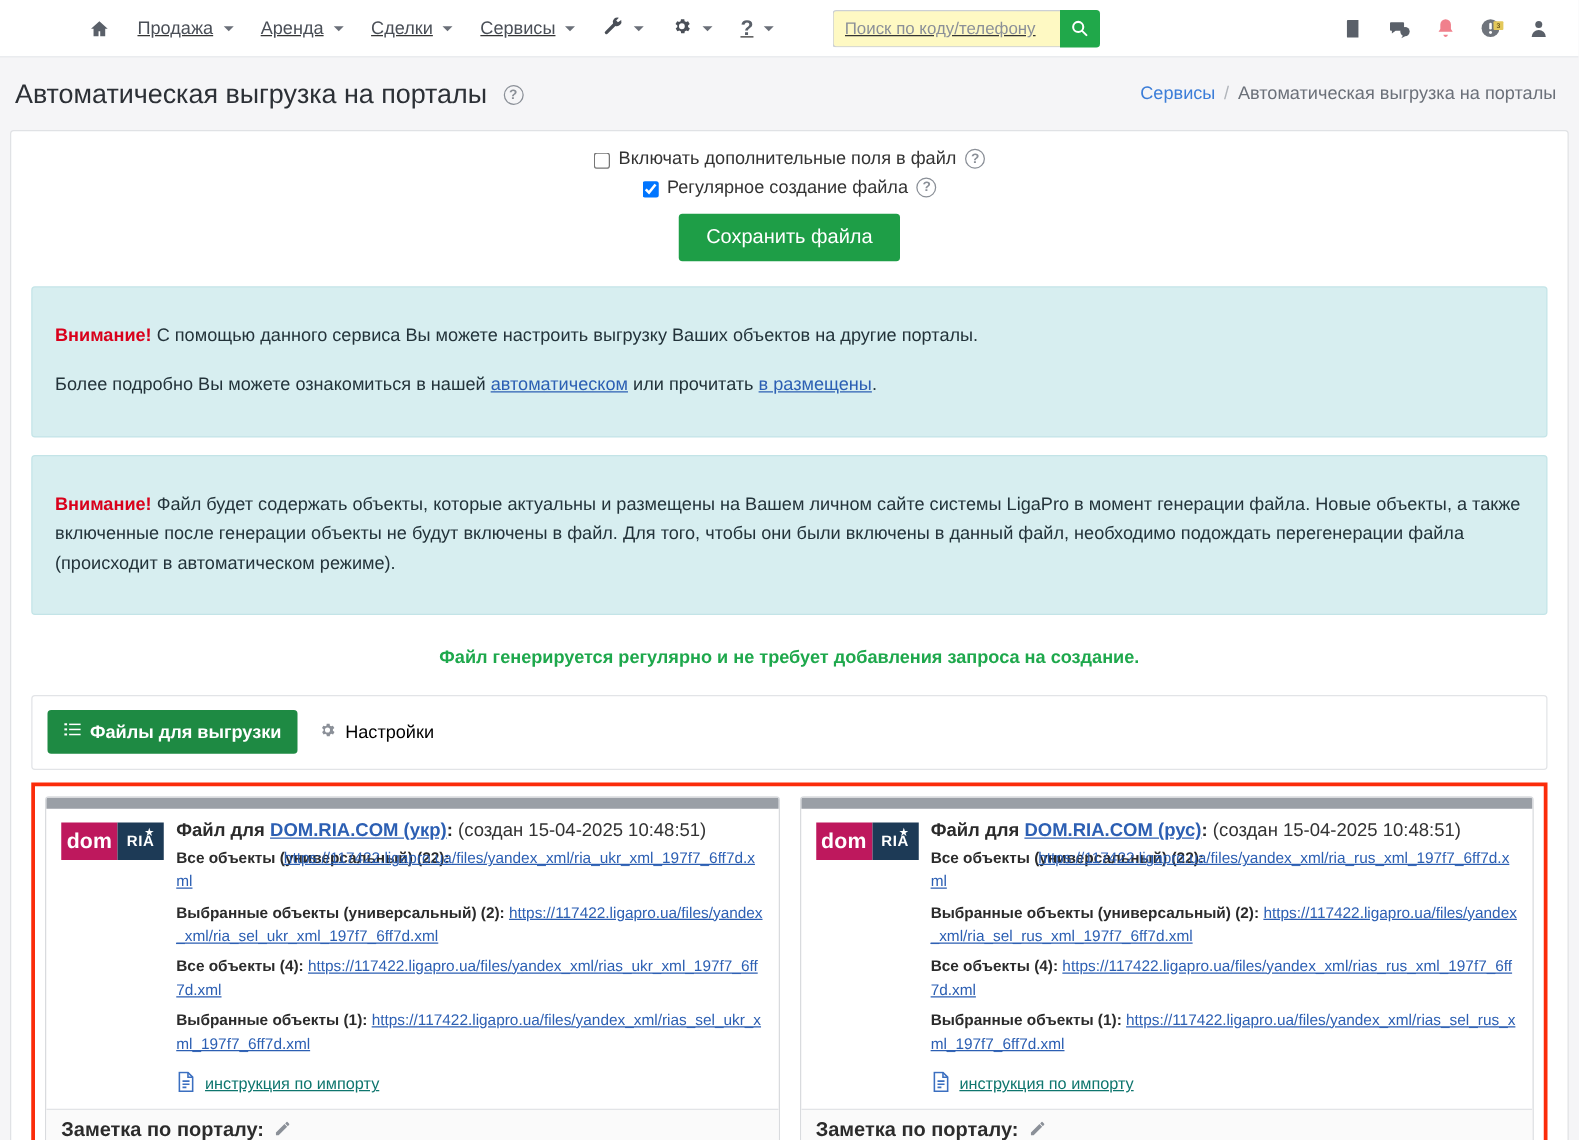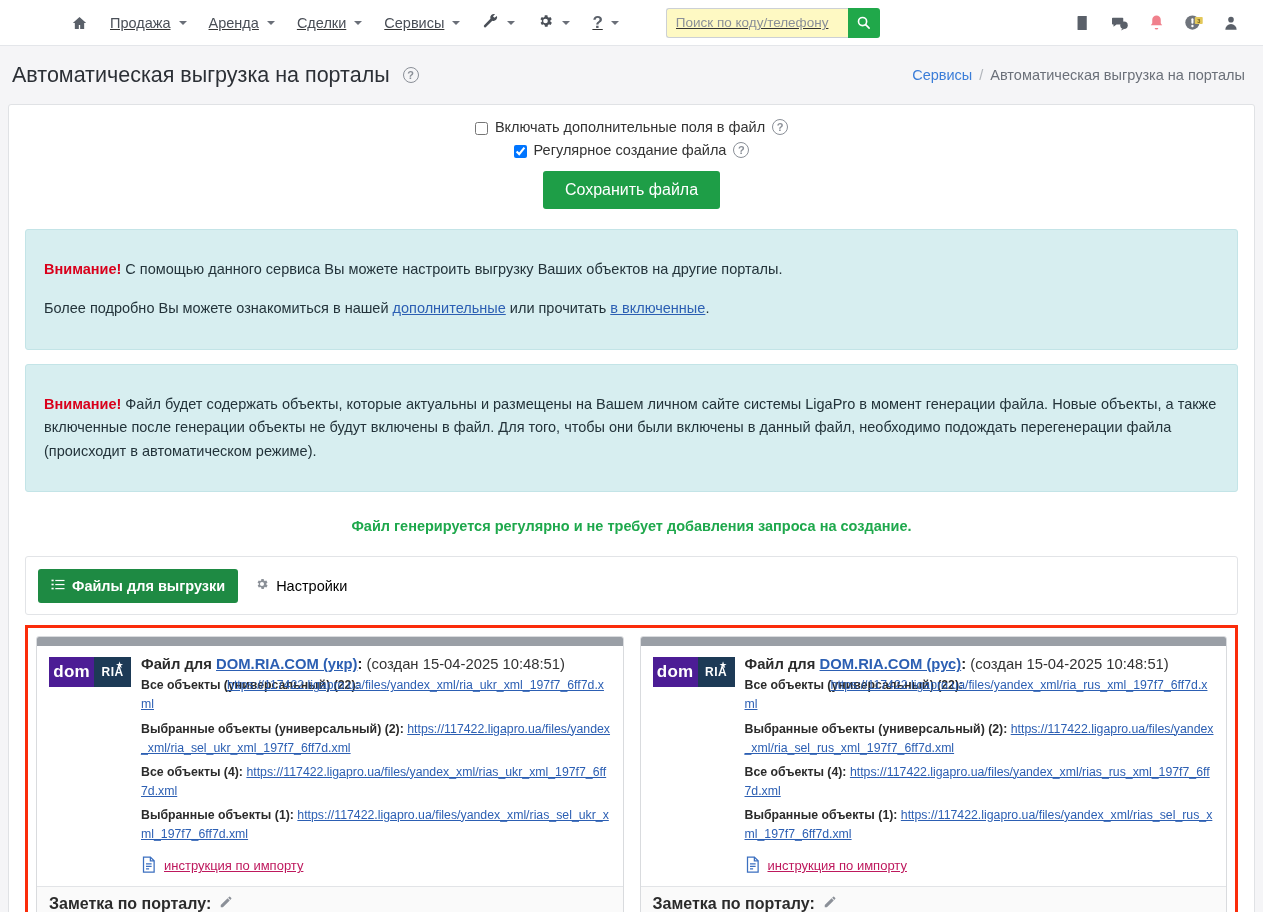--- a/index.html
+++ b/index.html
@@ -159,21 +159,21 @@
     margin: 26px 0 22px 0;
   }
 
   .tabs-card {
     border: 1px solid #e2e4e7;
     border-radius: 3px;
     padding: 11px 12px;
     margin-bottom: 10px;
     background: #fff;
   }
-  .tabs { display: flex; align-items: center; gap: 4px; }
+  .tabs { display: flex; align-items: flex-start; gap: 4px; }
   .tab {
     display: flex; align-items: center; gap: 7px;
     padding: 9px 13px;
     font-size: 14.5px;
     cursor: pointer;
     border-radius: 3px;
     color: #000000;
   }
   .tab.active { background: #1e8a43; color: #fff; font-weight: bold; }
 
@@ -202,21 +202,21 @@
     flex-direction: column;
   }
   .card-topbar { height: 9px; background: #9a9fa6; }
   .card-body { padding: 10px 12px 10px 12px; flex: 1; }
   .card-head { display: flex; align-items: flex-start; gap: 10px; }
   .logo-box { flex: 0 0 auto; padding-top: 1px; }
 
   
   .logo-domria { display: flex; height: 30px; width: 82px; }
   .logo-domria .dom {
-    background: #4c1d95; color: #fff;
+    background: #be185d; color: #fff;
     flex: 1 1 55%;
     display:flex; align-items:center; justify-content:center;
     font-size: 17px; font-weight: bold; letter-spacing: .2px;
   }
   .logo-domria .ria {
     background: #1d3a56; color: #fff;
     flex: 1 1 45%;
     display:flex; align-items:center; justify-content:center;
     font-size: 12px; font-weight: bold; letter-spacing: .5px;
     position: relative;
@@ -238,21 +238,21 @@
   .flink-row a { color: #2c5fb3; text-decoration: underline; }
 
   
   .flink-row.overflow { margin-top: 3px; }
   .flink-row.overflow .wrapline { display: block; margin-left: -136px; }
 
   .instr {
     display: flex; align-items: center; gap: 8px;
     margin-top: 12px;
   }
-  .instr a { color: #be185d; text-decoration: underline; font-size: 13px; }
+  .instr a { color: #0f766e; text-decoration: underline; font-size: 13px; }
 
   .card-foot {
     border-top: 1px solid #e2e4e7;
     background: #fafafa;
     padding: 8px 12px;
     font-size: 16px;
     font-weight: bold;
     color: #2b2b2b;
     display: flex; align-items: center; gap: 8px;
   }
@@ -385,21 +385,21 @@
 
   <div class="save-wrap">
     <button class="btn-save">Сохранить файла</button>
   </div>
 
   <div class="alert">
     <p>
       <span class="warn">Внимание!</span><span> С помощью данного сервиса Вы можете настроить выгрузку Ваших объектов на другие порталы.</span>
     </p>
     <p>
-      <span>Более подробно Вы можете ознакомиться в нашей </span><a>дополнительные</a><span> или прочитать </span><a>в включенные</a><span>.</span>
+      <span>Более подробно Вы можете ознакомиться в нашей </span><a>автоматическом</a><span> или прочитать </span><a>в размещены</a><span>.</span>
     </p>
   </div>
 
   <div class="alert">
     <p>
       <span class="warn">Внимание!</span><span> Файл будет содержать объекты, которые актуальны и размещены на Вашем личном сайте системы LigaPro в момент генерации файла. Новые объекты, а также включенные после генерации объекты не будут включены в файл. Для того, чтобы они были включены в данный файл, необходимо подождать перегенерации файла (происходит в автоматическом режиме).</span>
     </p>
   </div>
 
   <div class="gen-note">Файл генерируется регулярно и не требует добавления запроса на создание.</div>

